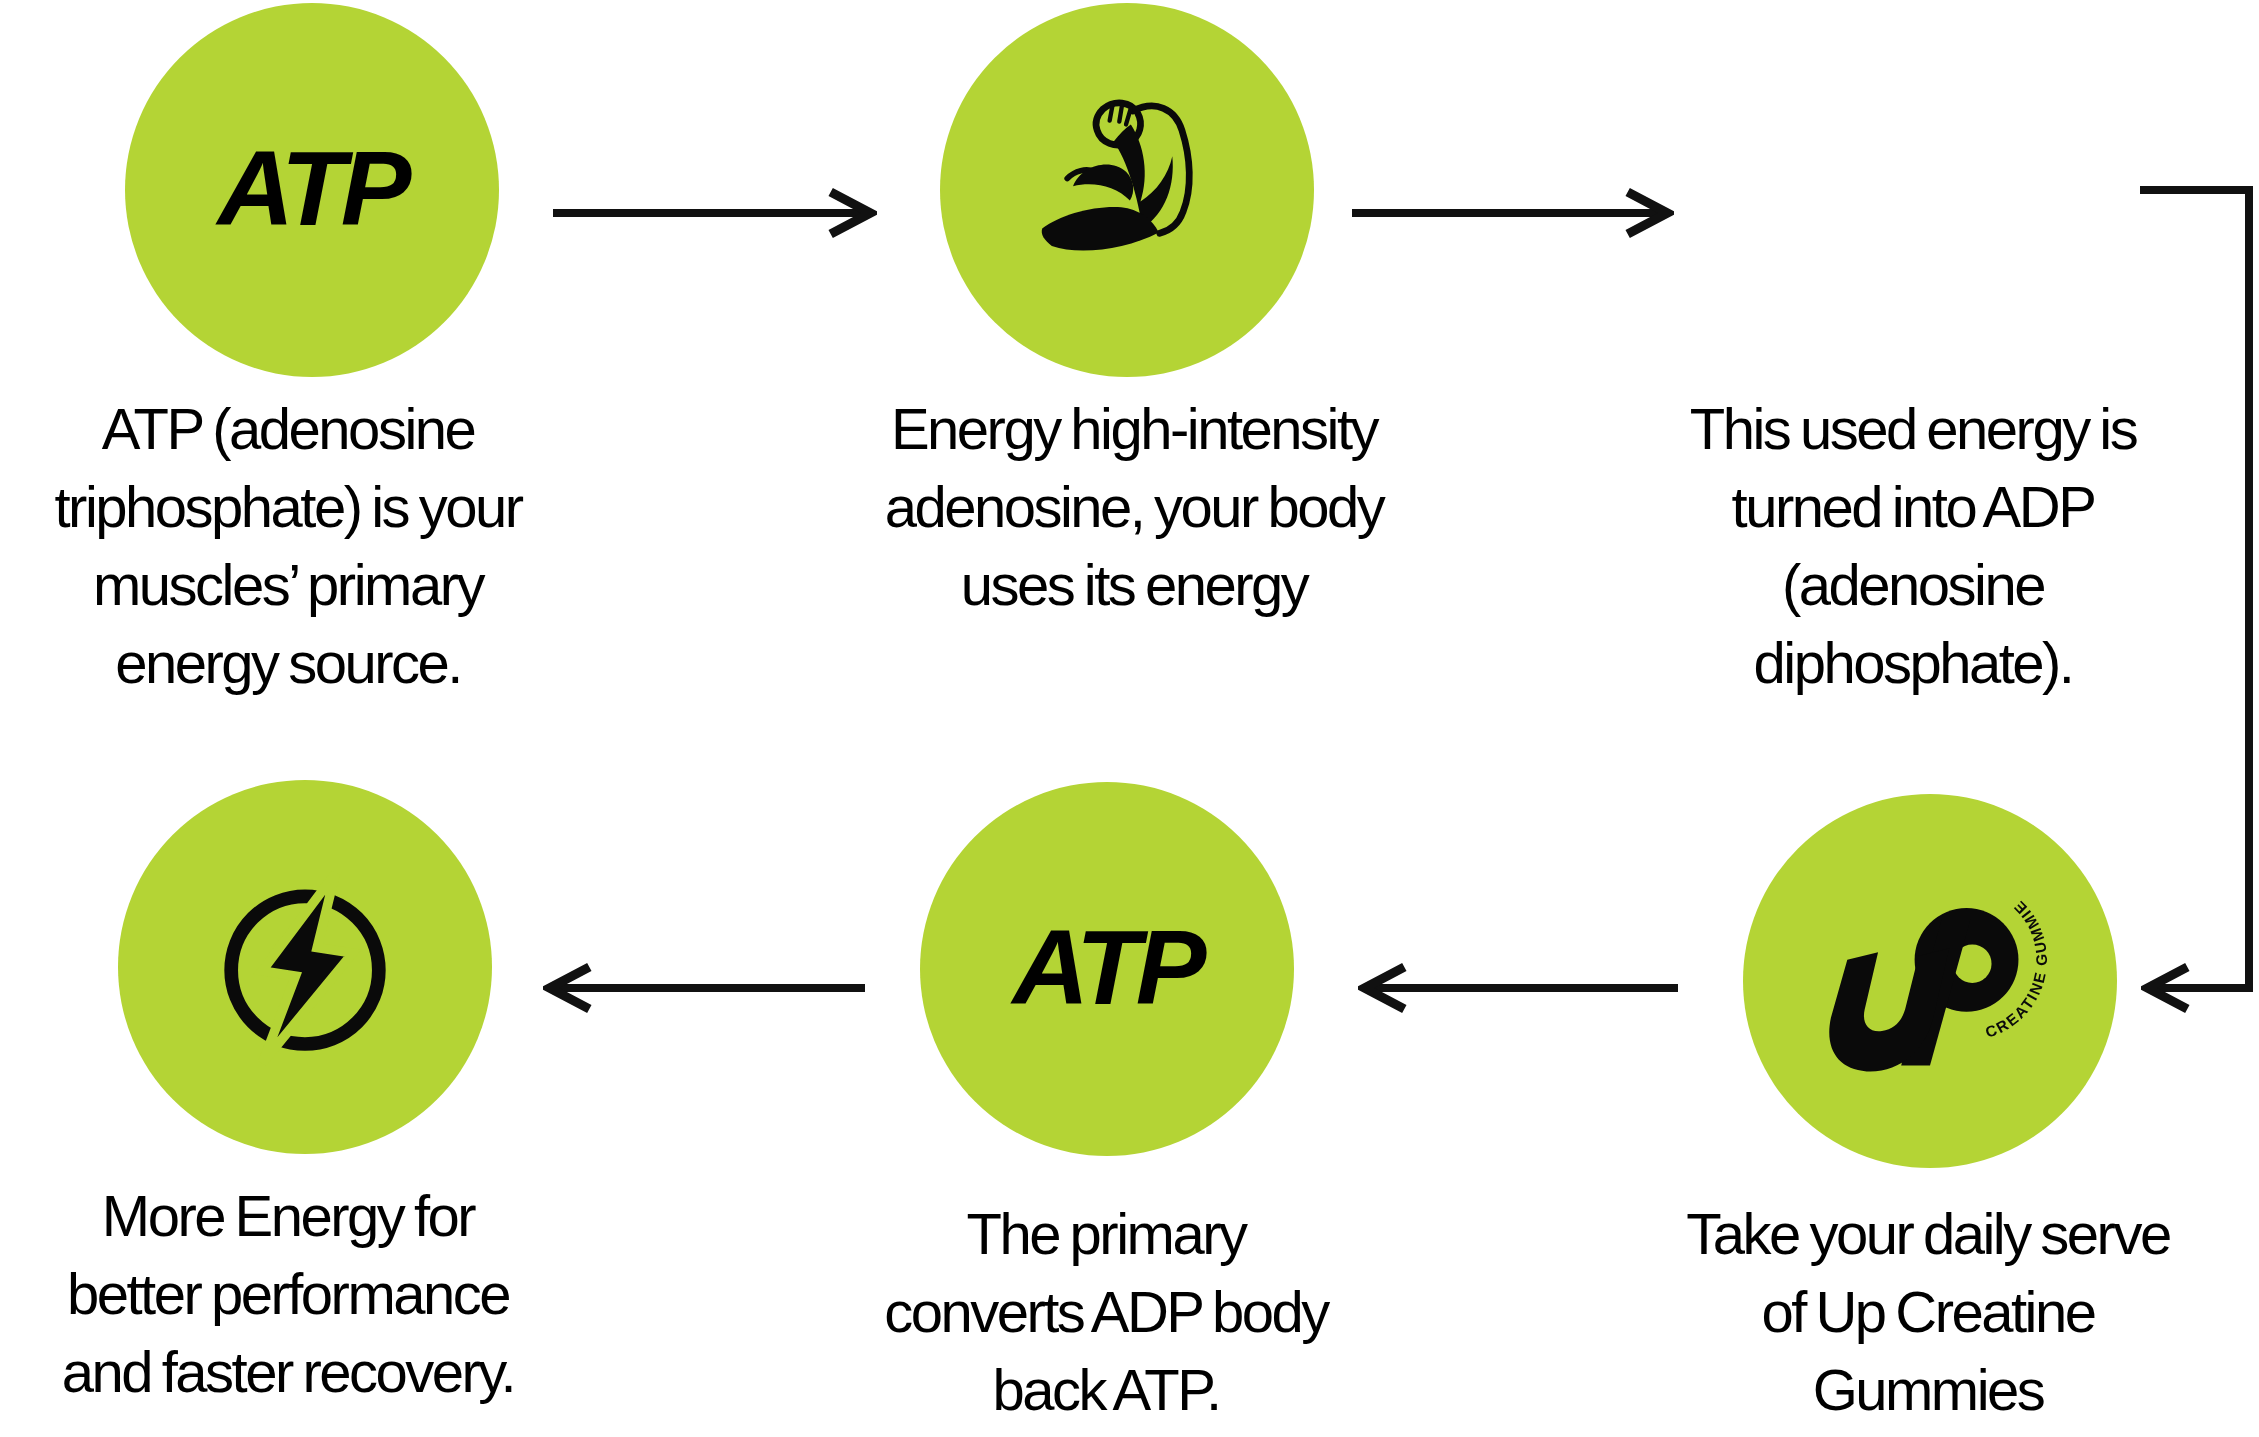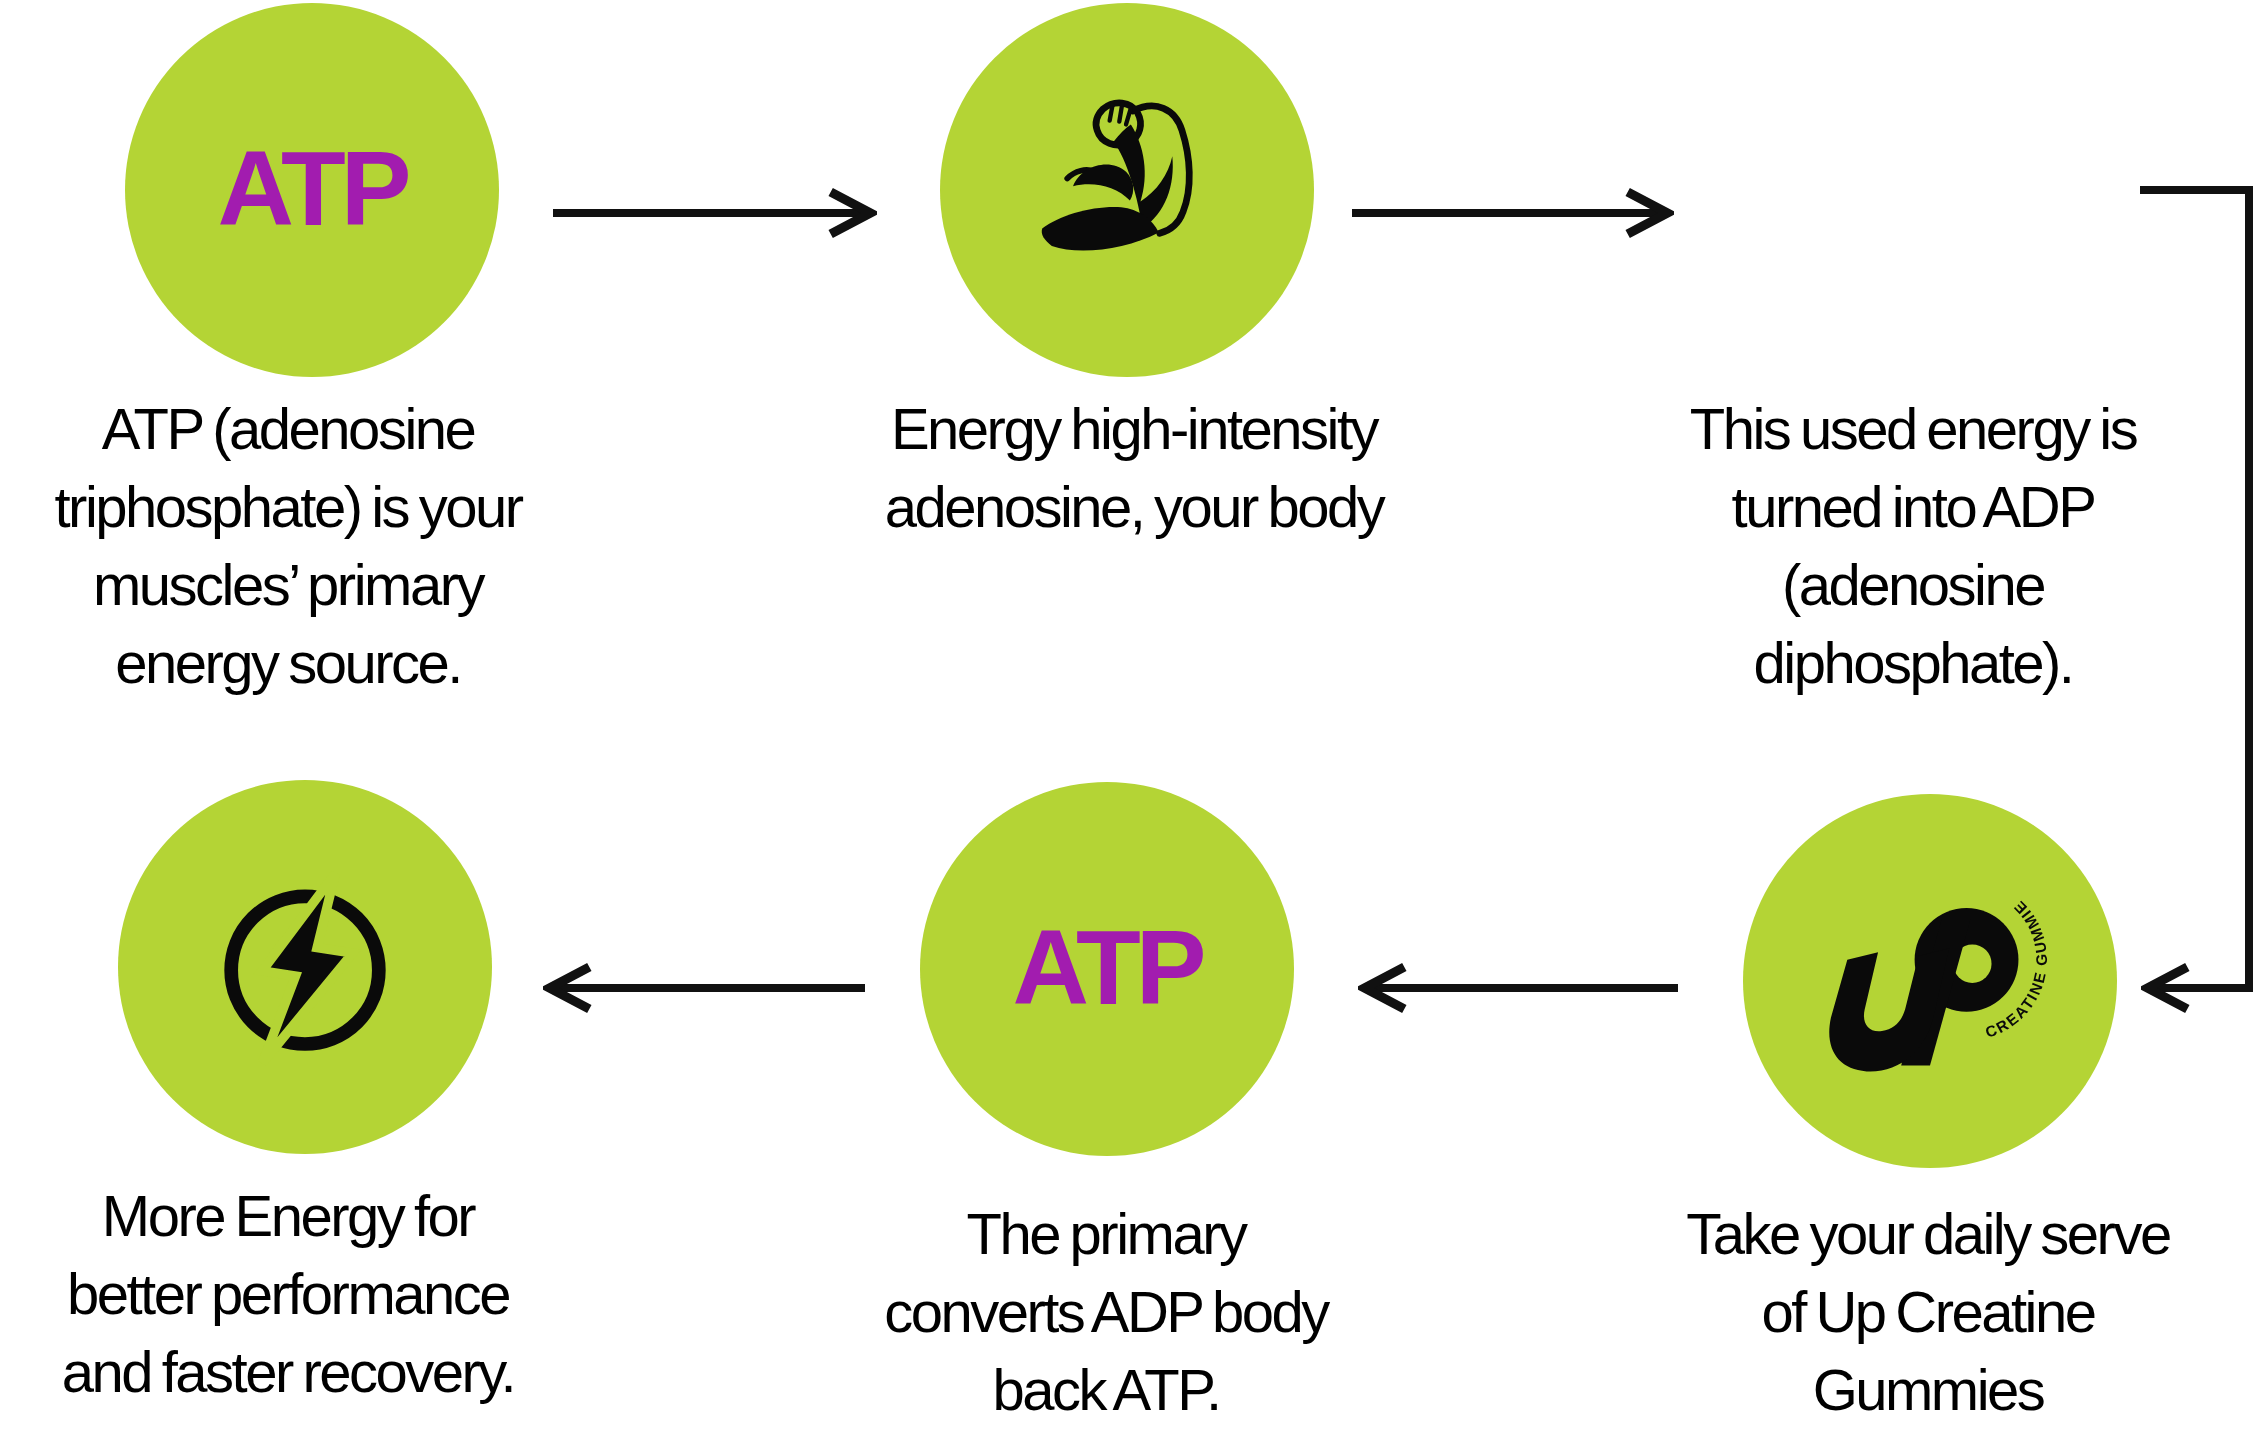--- a/index.html
+++ b/index.html
@@ -15,23 +15,24 @@
     position:absolute;
     width:374px;height:374px;
     border-radius:50%;
     background:#b4d435;
     display:flex;align-items:center;justify-content:center;
   }
   .circle-word{
     font-size:106px;
     font-weight:700;
     letter-spacing:-5px;
-    color:#a21caf;
+    color:#000000;
     line-height:1;
     transform:translateY(-2px);
+    font-style:italic;
   }
   .caption{
     position:absolute;
     width:700px;
     text-align:center;
     font-size:58px;
     letter-spacing:-2.5px;
     word-spacing:-3px;
     line-height:78px;
     color:#000;
@@ -81,20 +82,21 @@
       <g fill="#0a0a0a" stroke="none">
         <path d="M114,42 C128,64 133,94 124,122 C141,111 153,94 157,75 C160,105 150,134 126,150 C122,120 110,78 96,60 C102,52 108,46 114,42 Z"></path>
         <path d="M54,106 C62,85 92,76 109,91 C117,99 119,111 113,121 C98,105 74,101 54,106 Z"></path>
         <path d="M22,150 C40,136 76,126 104,128 C122,130 136,140 143,154 C108,172 60,178 32,168 C24,162 20,156 22,150 Z"></path>
       </g>
     </svg>
   </div>
   <div class="caption" style="left:784px;top:390px">
     <span class="cl">Energy high-intensity</span>
     <span class="cl">adenosine, your body</span>
+    <span class="cl">uses its energy</span>
   </div>
 
   <div class="caption" style="left:1563px;top:390px">
     <span class="cl">This used energy is</span>
     <span class="cl">turned into ADP</span>
     <span class="cl">(adenosine</span>
     <span class="cl">diphosphate).</span>
   </div>
 
   <div class="circle icon-box" style="left:1743px;top:794px">

